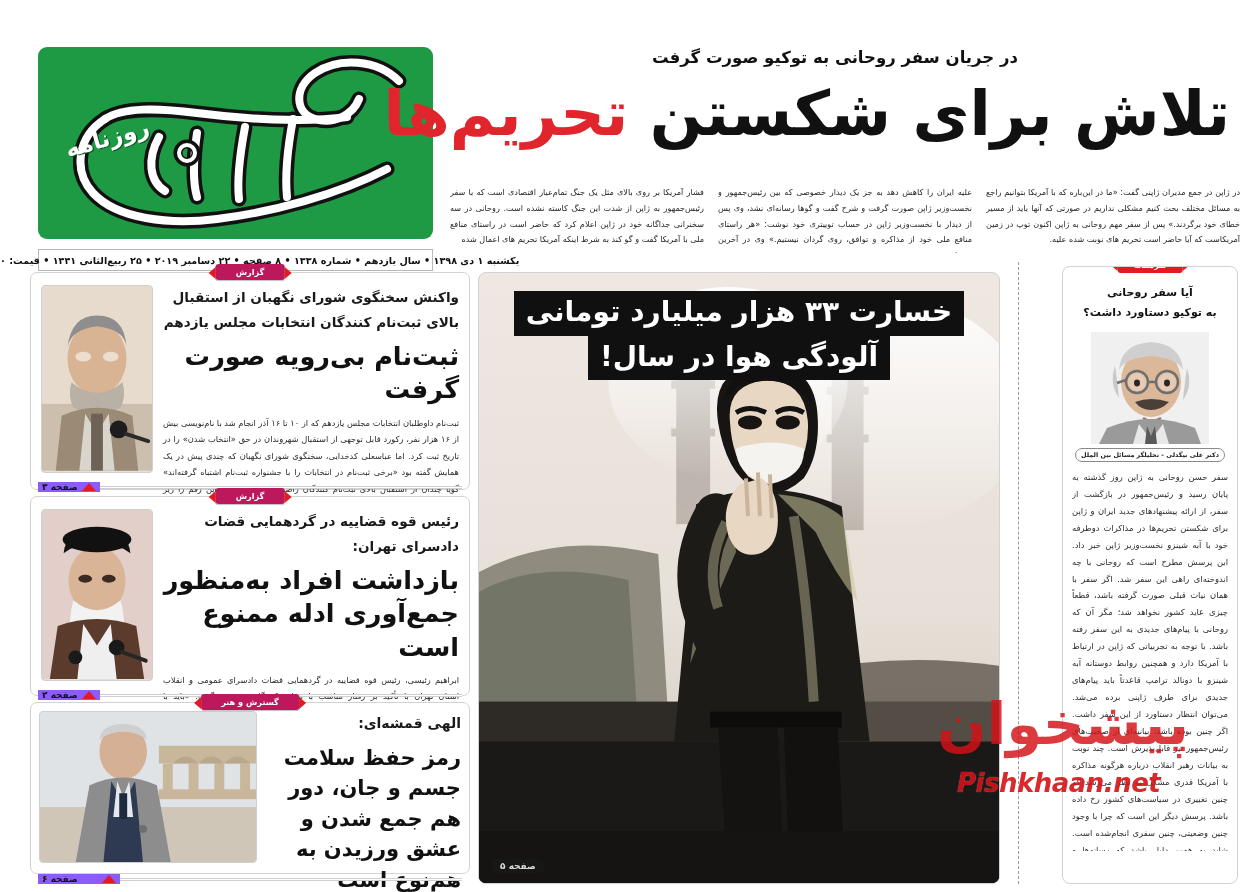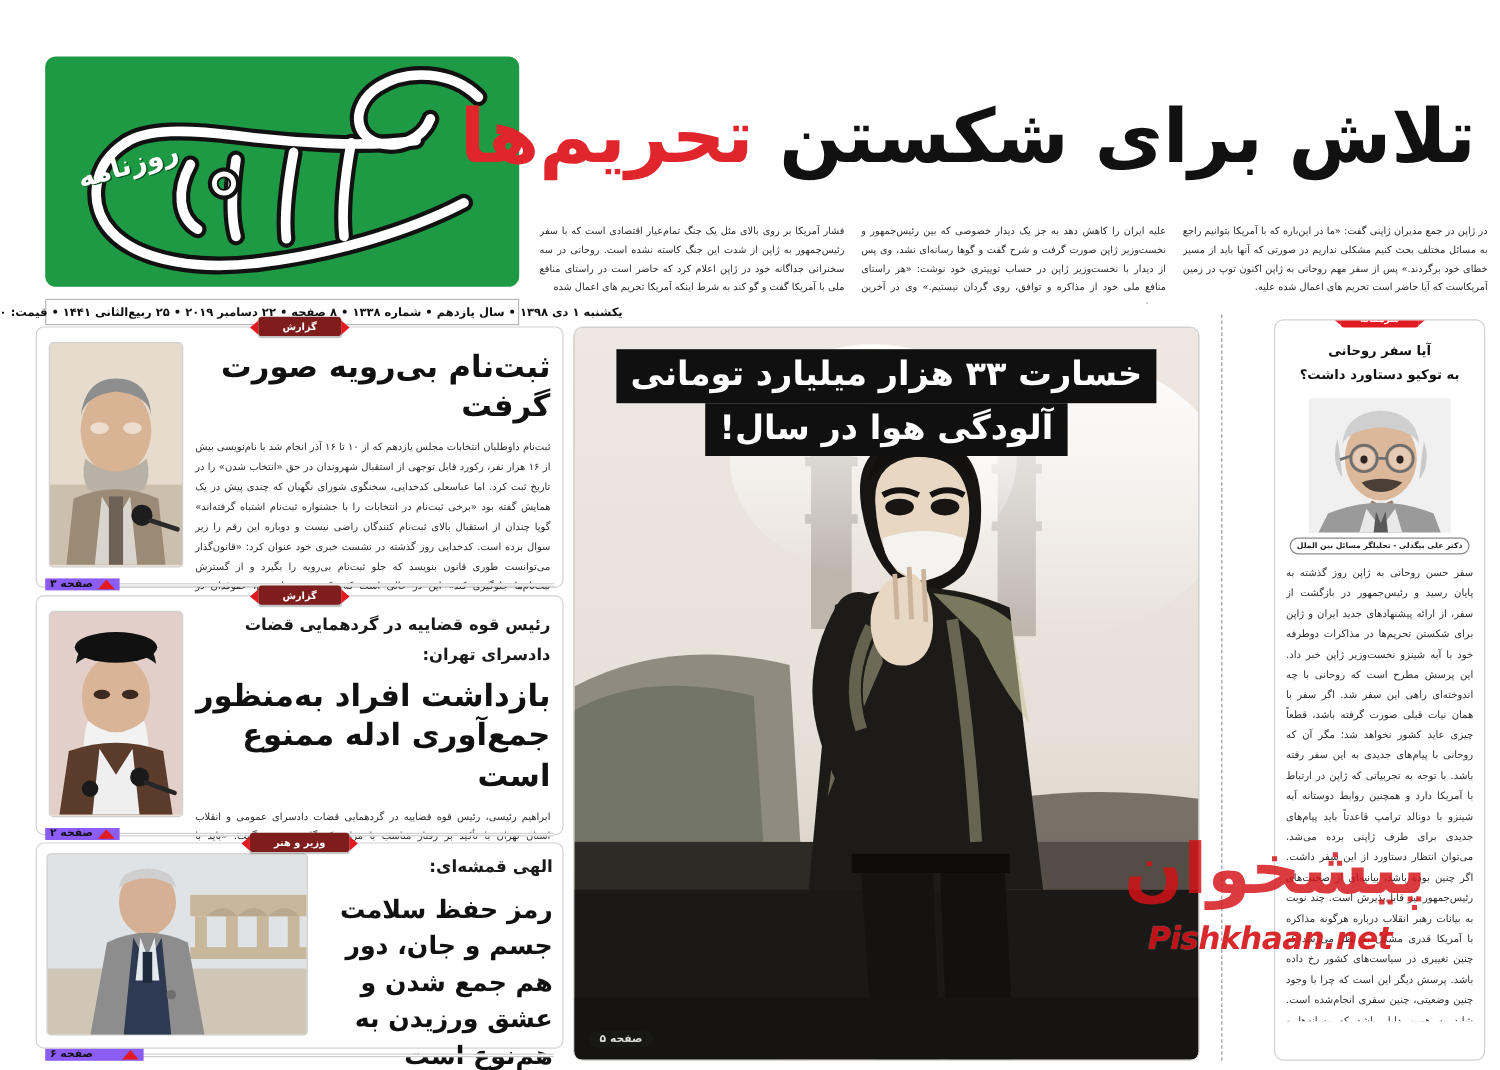--- a/index.html
+++ b/index.html
@@ -121,21 +121,21 @@
     padding: 12px 10px 8px 10px;
   }
   .story-1 { height: 218px; }
   .story-2 { height: 200px; }
   .story-3 { height: 172px; padding: 8px; }
 
   .cat-badge {
     position: absolute;
     top: -9px; left: 50%;
     transform: translateX(-50%);
-    background: #7f1d1d;
+    background: #be185d;
     color: #fff;
     font-size: 8.2px;
     font-weight: bold;
     padding: 3px 20px;
     border-radius: 3px;
     white-space: nowrap;
     box-shadow: 0 1px 1px rgba(0,0,0,.25);
     z-index: 4;
   }
   .cat-badge::before, .cat-badge::after {
@@ -401,25 +401,26 @@
         <path d="M112 96 C100 118 102 140 118 150"></path>
       </g>
       <circle cx="140" cy="112" r="9" fill="none" stroke="#111" stroke-width="9"></circle>
       <circle cx="140" cy="112" r="8" fill="none" stroke="#fff" stroke-width="4"></circle>
     </svg>
     <div class="logo-roznameh">روزنامه</div>
   </div>
 
   <div class="dateline">یکشنبه ۱ دی ۱۳۹۸ • سال یازدهم • شماره ۱۳۳۸ • ۸ صفحه • ۲۲ دسامبر ۲۰۱۹ • ۲۵ ربیع‌الثانی ۱۴۴۱ • قیمت: ۱۰۰۰ تومان</div>
 
+  <div class="top-kicker">در جریان سفر روحانی به توکیو صورت گرفت</div>
   <div class="top-headline"><span>تلاش برای شکستن </span><span class="red">تحریم‌ها</span></div>
 
   <div class="top-cols">
     <div class="top-col">
-      <span>در ژاپن در جمع مدیران ژاپنی گفت: «ما در این‌باره که با آمریکا بتوانیم راجع به مسائل مختلف بحث کنیم مشکلی نداریم در صورتی که آنها باید از مسیر خطای خود برگردند.» پس از سفر مهم روحانی به ژاپن اکنون توپ در زمین آمریکاست که آیا حاضر است تحریم های اعمال شده علیه.</span>
+      <span>در ژاپن در جمع مدیران ژاپنی گفت: «ما در این‌باره که با آمریکا بتوانیم راجع به مسائل مختلف بحث کنیم مشکلی نداریم در صورتی که آنها باید از مسیر خطای خود برگردند.» پس از سفر مهم روحانی به ژاپن اکنون توپ در زمین آمریکاست که آیا حاضر است تحریم های نوبت شده علیه.</span>
       <span class="pageref">صفحه ۲</span>
     </div>
     <div class="top-col">
       <span>علیه ایران را کاهش دهد به جز یک دیدار خصوصی که بین رئیس‌جمهور و نخست‌وزیر ژاپن صورت گرفت و شرح گفت و گوها رسانه‌ای نشد، وی پس از دیدار با نخست‌وزیر ژاپن در حساب توییتری خود نوشت: «هر راستای منافع ملی خود از مذاکره و توافق، روی گردان نیستیم.» وی در آخرین سخنان خود</span>
     </div>
     <div class="top-col">
       <span>فشار آمریکا بر روی بالای مثل یک جنگ تمام‌عیار اقتصادی است که با سفر رئیس‌جمهور به ژاپن از شدت این جنگ کاسته نشده است. روحانی در سه سخنرانی جداگانه خود در ژاپن اعلام کرد که حاضر است در راستای منافع ملی با آمریکا گفت و گو کند به شرط اینکه آمریکا تحریم های اعمال شده</span>
     </div>
   </div>
 
@@ -438,20 +439,21 @@
             <path d="M20 132 Q56 116 92 132 L98 188 L14 188 Z" fill="#9b8b76"></path>
             <path d="M44 130 L56 150 L68 130 L74 188 L38 188Z" fill="#d9d5cc"></path>
             <rect x="50" y="130" width="12" height="58" fill="#6e6257"></rect>
             <ellipse cx="42" cy="72" rx="8" ry="5" fill="#fff" opacity=".55"></ellipse>
             <ellipse cx="70" cy="72" rx="8" ry="5" fill="#fff" opacity=".55"></ellipse>
             <circle cx="78" cy="146" r="9" fill="#1d1d1d"></circle>
             <rect x="84" y="148" width="28" height="4" rx="2" fill="#2a2a2a" transform="rotate(18 84 148)"></rect>
           </svg>
         </div>
         <div class="story-text">
+          <div class="st-kicker">واکنش سخنگوی شورای نگهبان از استقبال بالای ثبت‌نام کنندگان انتخابات مجلس یازدهم</div>
           <div class="st-headline">ثبت‌نام بی‌رویه صورت گرفت</div>
           <div class="st-lead">ثبت‌نام داوطلبان انتخابات مجلس یازدهم که از ۱۰ تا ۱۶ آذر انجام شد با نام‌نویسی بیش از ۱۶ هزار نفر، رکورد قابل توجهی از استقبال شهروندان در حق «انتخاب شدن» را در تاریخ ثبت کرد. اما عباسعلی کدخدایی، سخنگوی شورای نگهبان که چندی پیش در یک همایش گفته بود «برخی ثبت‌نام در انتخابات را با جشنواره ثبت‌نام اشتباه گرفته‌اند» گویا چندان از استقبال بالای ثبت‌نام کنندگان راضی نیست و دوباره این رقم را زیر سوال برده است. کدخدایی روز گذشته در نشست خبری خود عنوان کرد: «قانون‌گذار می‌توانست طوری قانون بنویسد که جلو ثبت‌نام بی‌رویه را بگیرد و از گسترش ثبت‌نام‌ها جلوگیری کند» این در حالی است که دکتر نعمت احمدی، حقوقدان در سرمقاله ۱۷ آذر روزنامه ستاره صبح.</div>
         </div>
       </div>
     </div>
 
     <div class="story story-2">
       <div class="cat-badge">گزارش</div>
       <div class="story-body">
         <div class="story-photo">
@@ -472,21 +474,21 @@
         </div>
         <div class="story-text">
           <div class="st-kicker">رئیس قوه قضاییه در گردهمایی قضات دادسرای تهران:</div>
           <div class="st-headline">بازداشت افراد به‌منظور جمع‌آوری ادله ممنوع است</div>
           <div class="st-lead">ابراهیم رئیسی، رئیس قوه قضاییه در گردهمایی قضات دادسرای عمومی و انقلاب استان تهران با تأکید بر رفتار مناسب با مراجعه‌کنندگان و مردم گفت: «باید با مراجعه‌کنندگان به‌خوبی رفتار شود و حتی اگر کاری در حیطه وظایف آن مرجع نبود به مراجعه‌کننده راهکار ارائه دهد تا از او رفع ظلم شود. احکام، تصمیمات و آرا عادلانه قضات جامعه را از اضطراب‌های ..</div>
         </div>
       </div>
     </div>
 
     <div class="story story-3">
-      <div class="cat-badge">وزیر و هنر</div>
+      <div class="cat-badge">گسترش و هنر</div>
       <div class="story-body">
         <div class="story-photo">
           <svg viewBox="0 0 218 152" preserveAspectRatio="xMidYMid slice">
             <rect width="218" height="152" fill="#dfe3e6"></rect>
             <rect y="96" width="218" height="56" fill="#cfc6b8"></rect>
             <g fill="#c9b79c">
               <rect x="120" y="34" width="98" height="18"></rect>
               <rect x="124" y="52" width="10" height="28"></rect>
               <rect x="150" y="52" width="10" height="28"></rect>
               <rect x="176" y="52" width="10" height="28"></rect>

